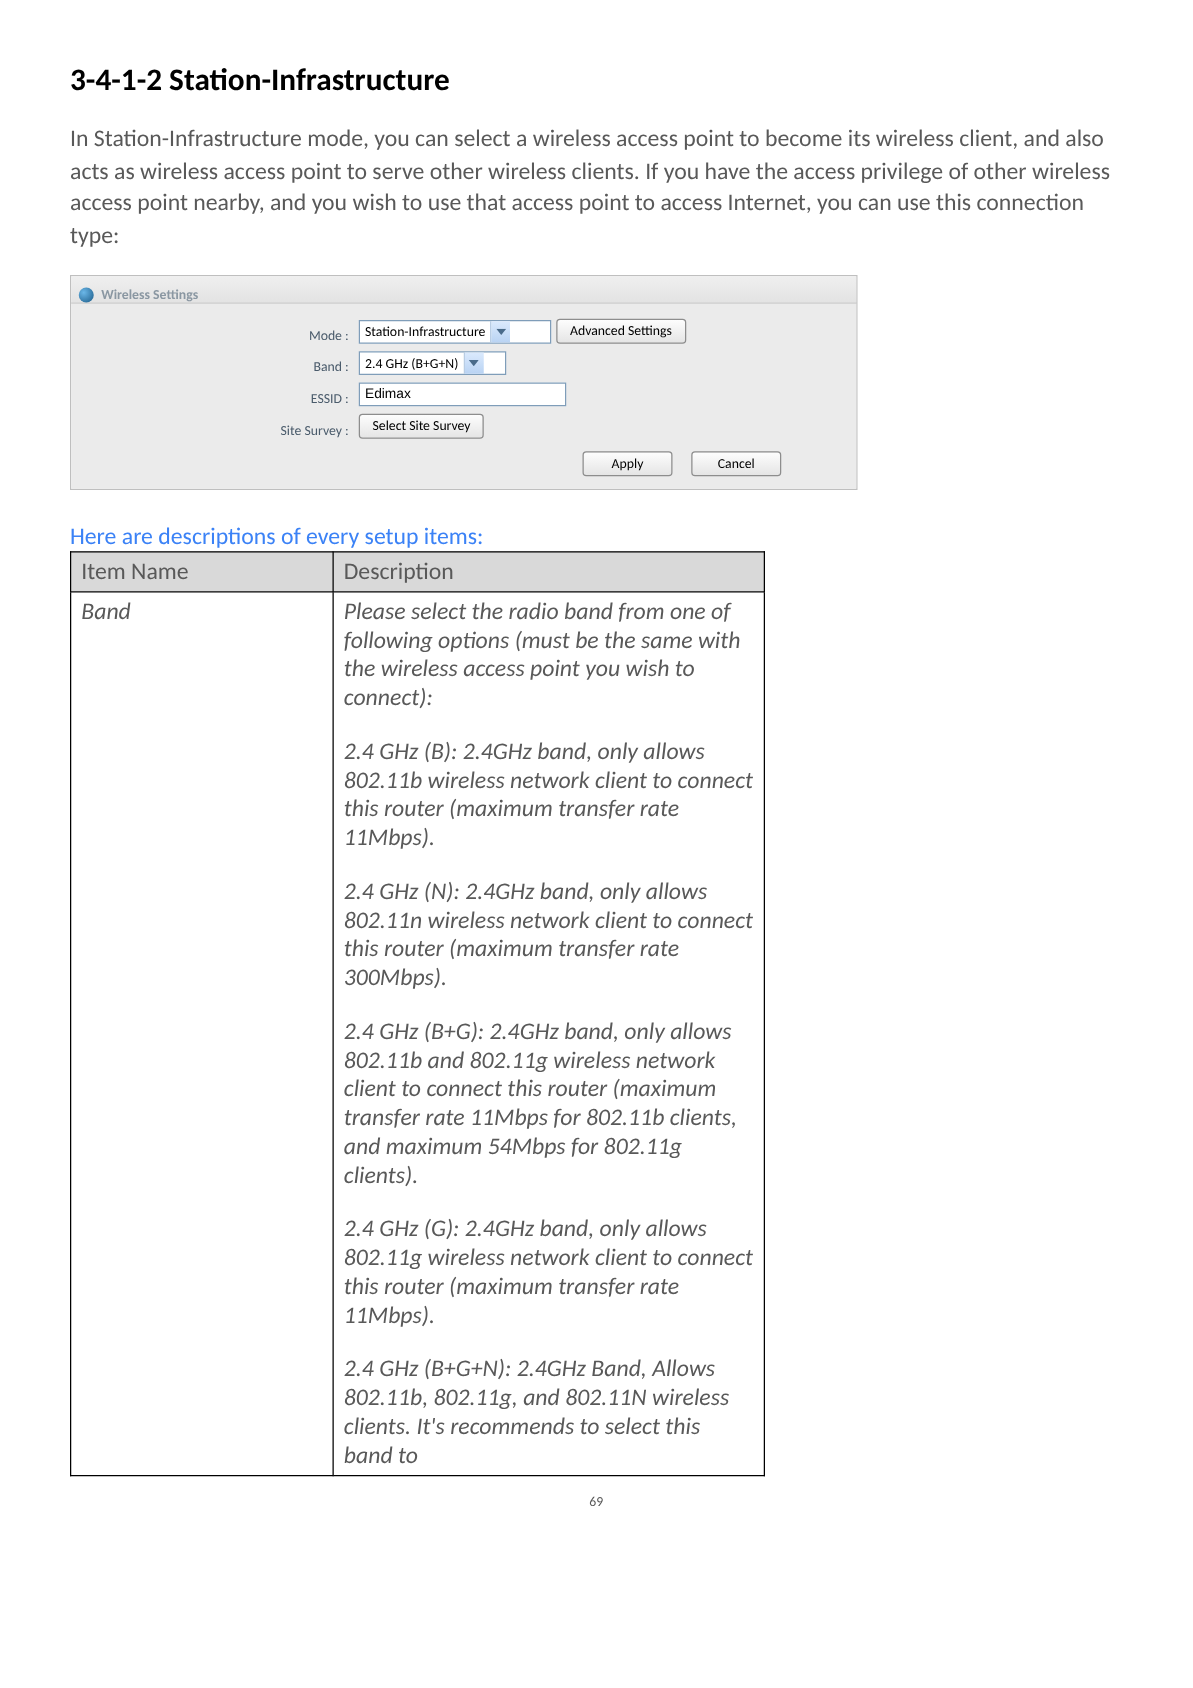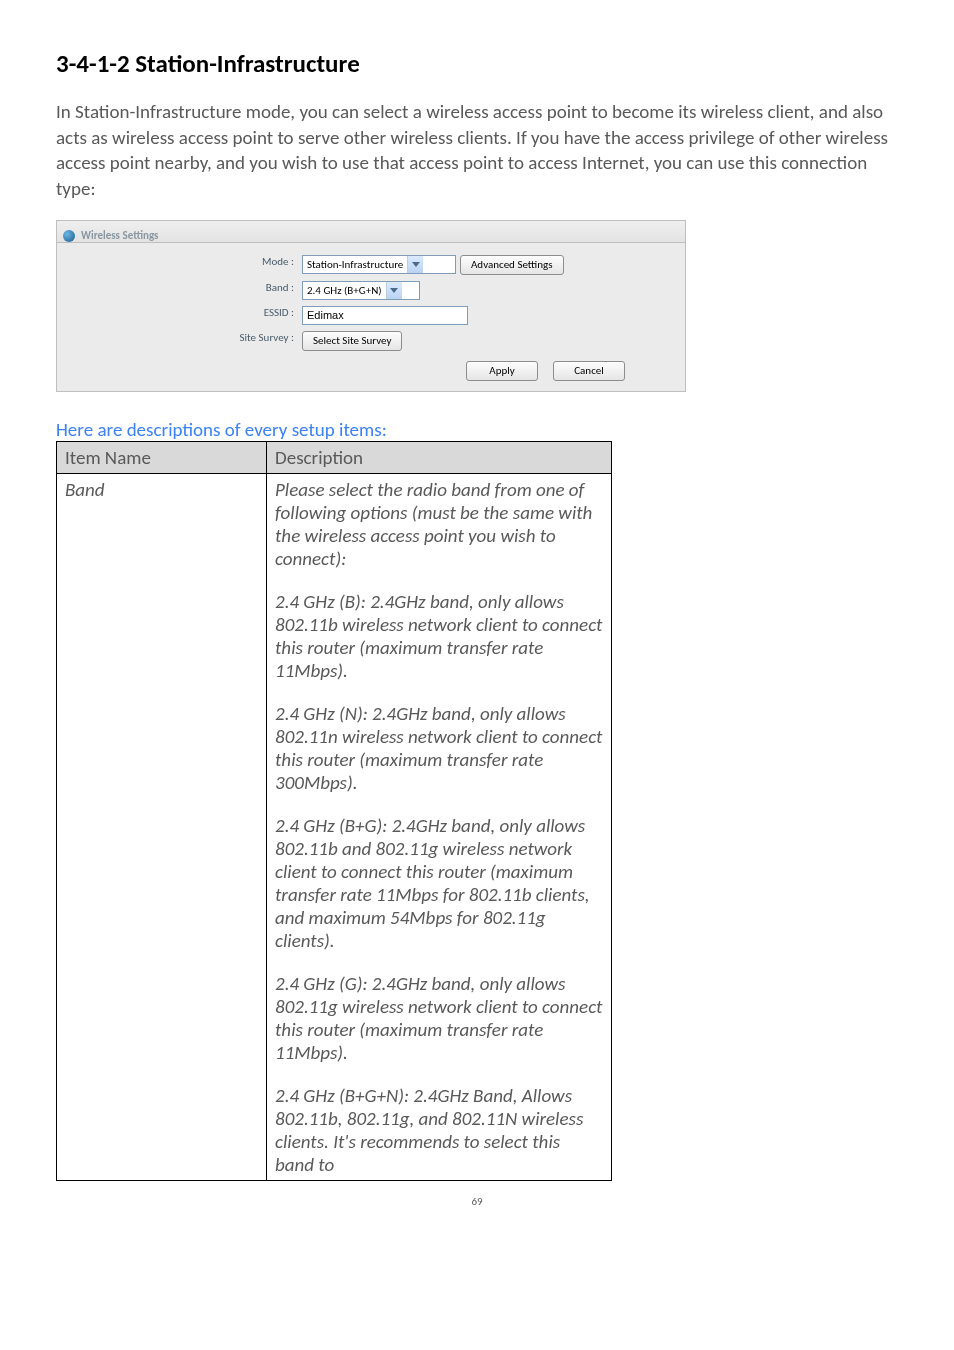--- a/index.html
+++ b/index.html
@@ -47,23 +47,22 @@
     font-size: 11px;
     color: #8a97a2;
     font-weight: bold;
   }
   .panel-body {
     background: #ebebeb;
     padding: 12px 0 8px 0;
   }
   .form-row {
     display: flex;
-    align-items: flex-start;
+    align-items: flex-end;
     margin-bottom: 6px;
-    padding-left: 15px;
   }
   .form-label {
     width: 230px;
     text-align: right;
     font-size: 11px;
     color: #4a5b6b;
     padding-right: 8px;
   }
   .select-shell {
     display: inline-flex;

